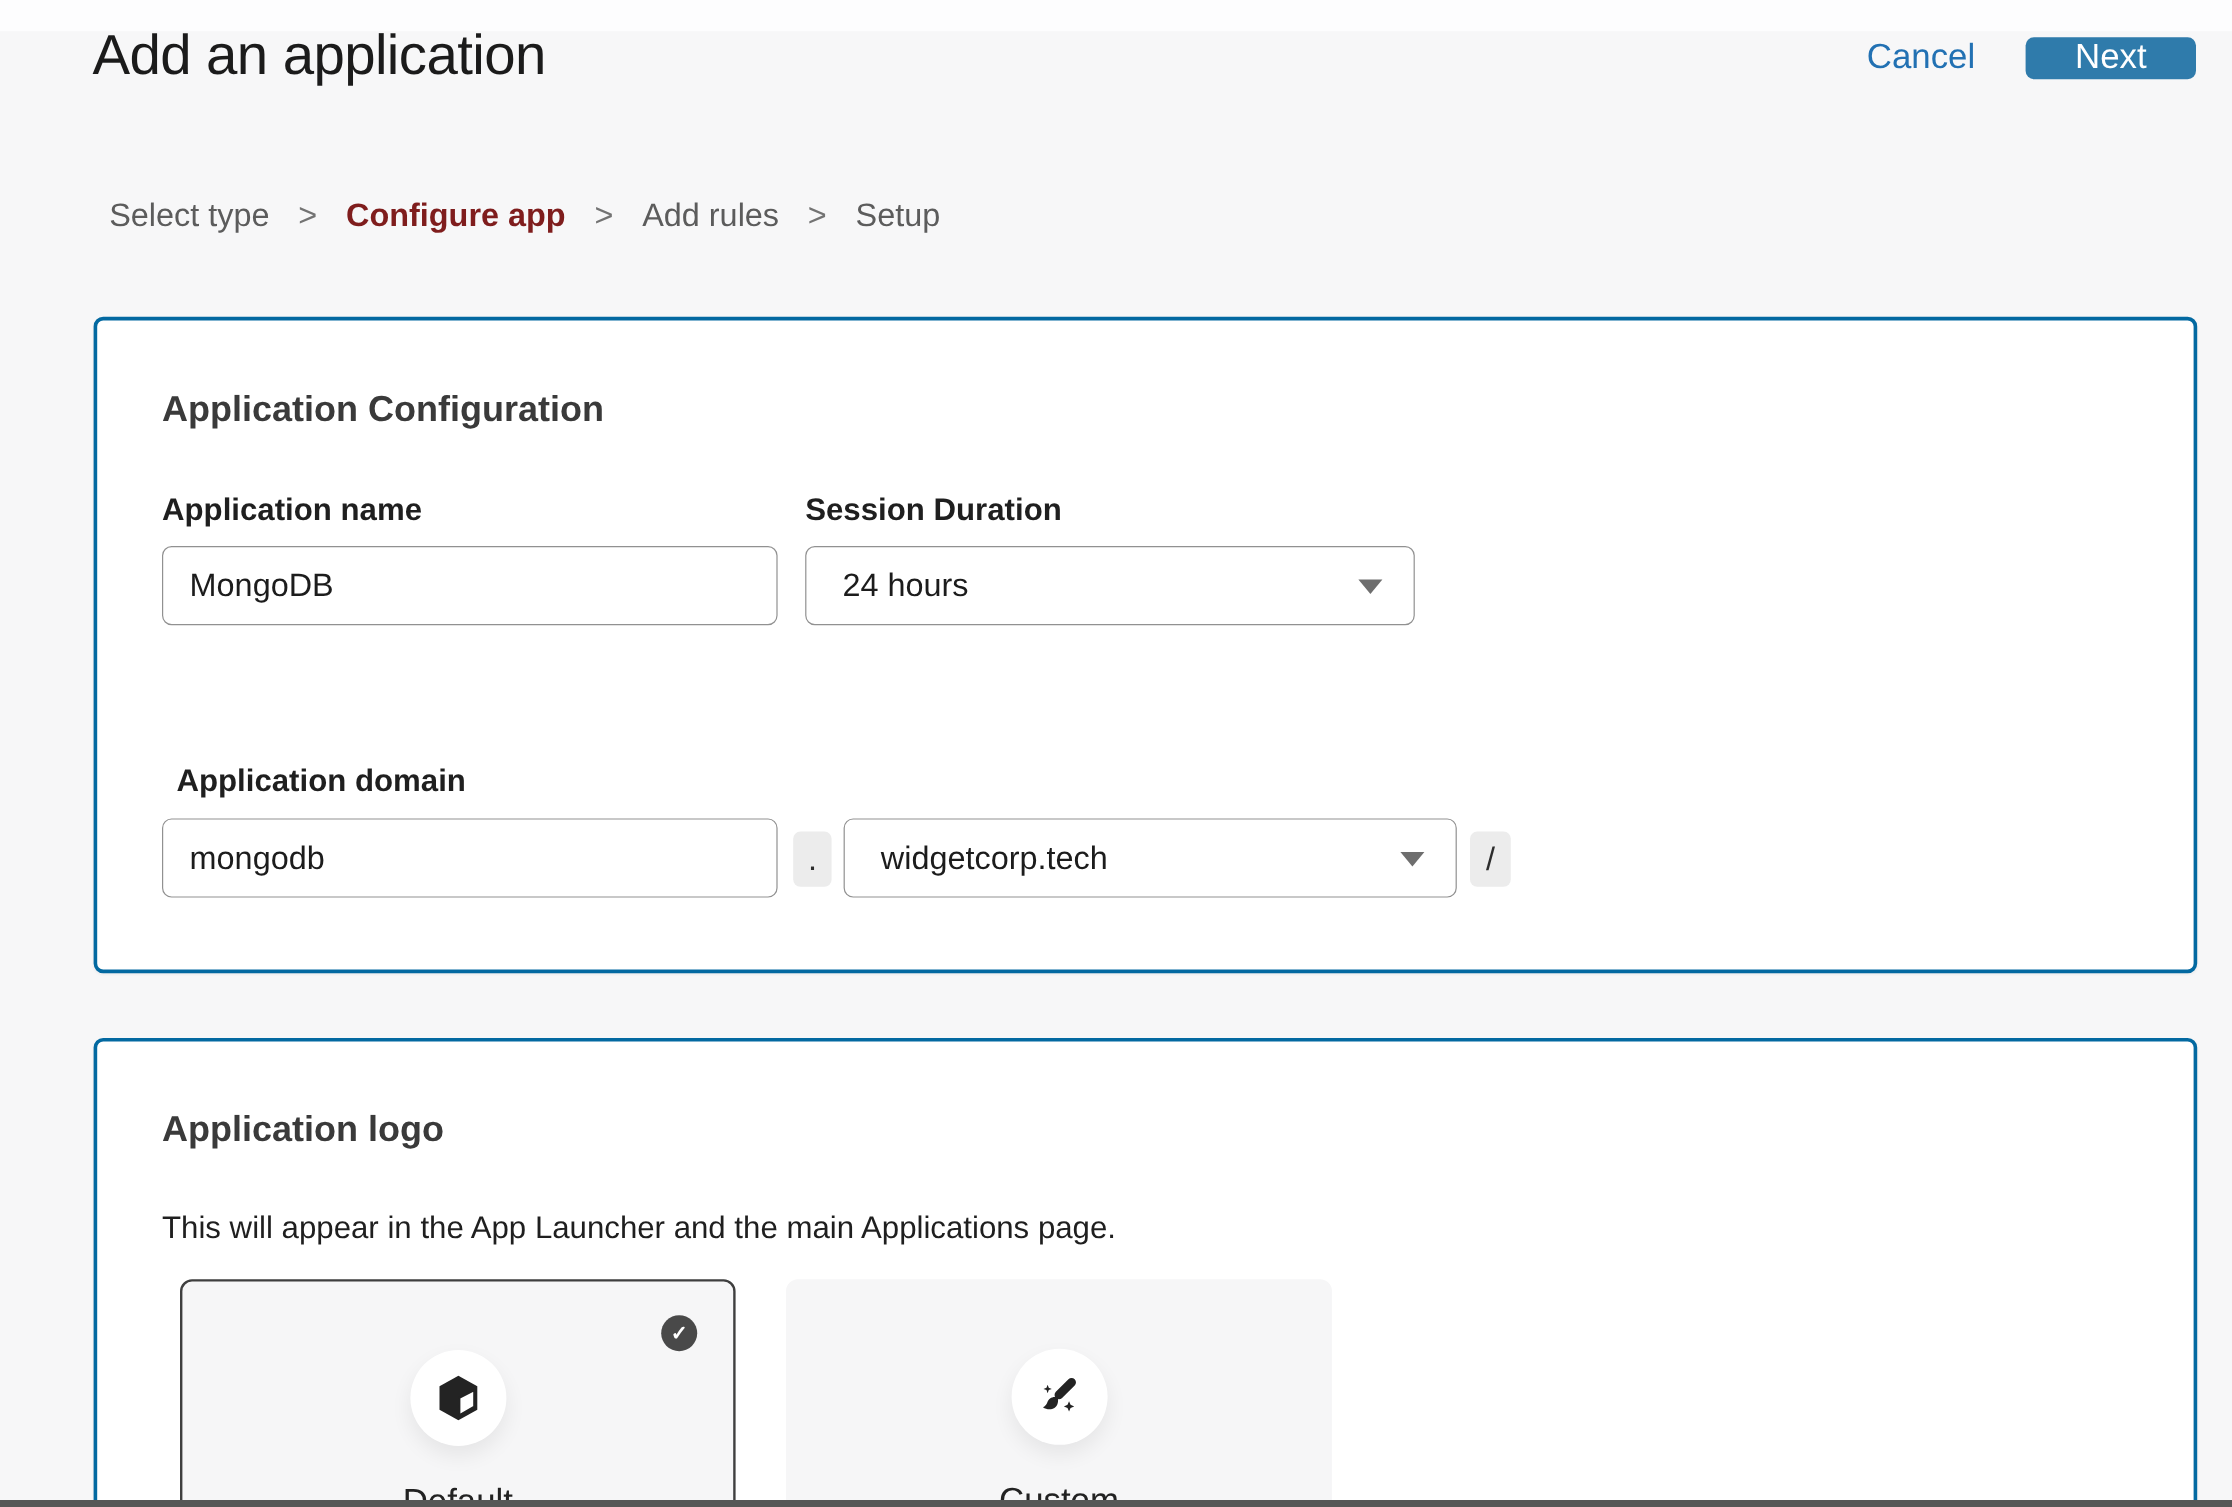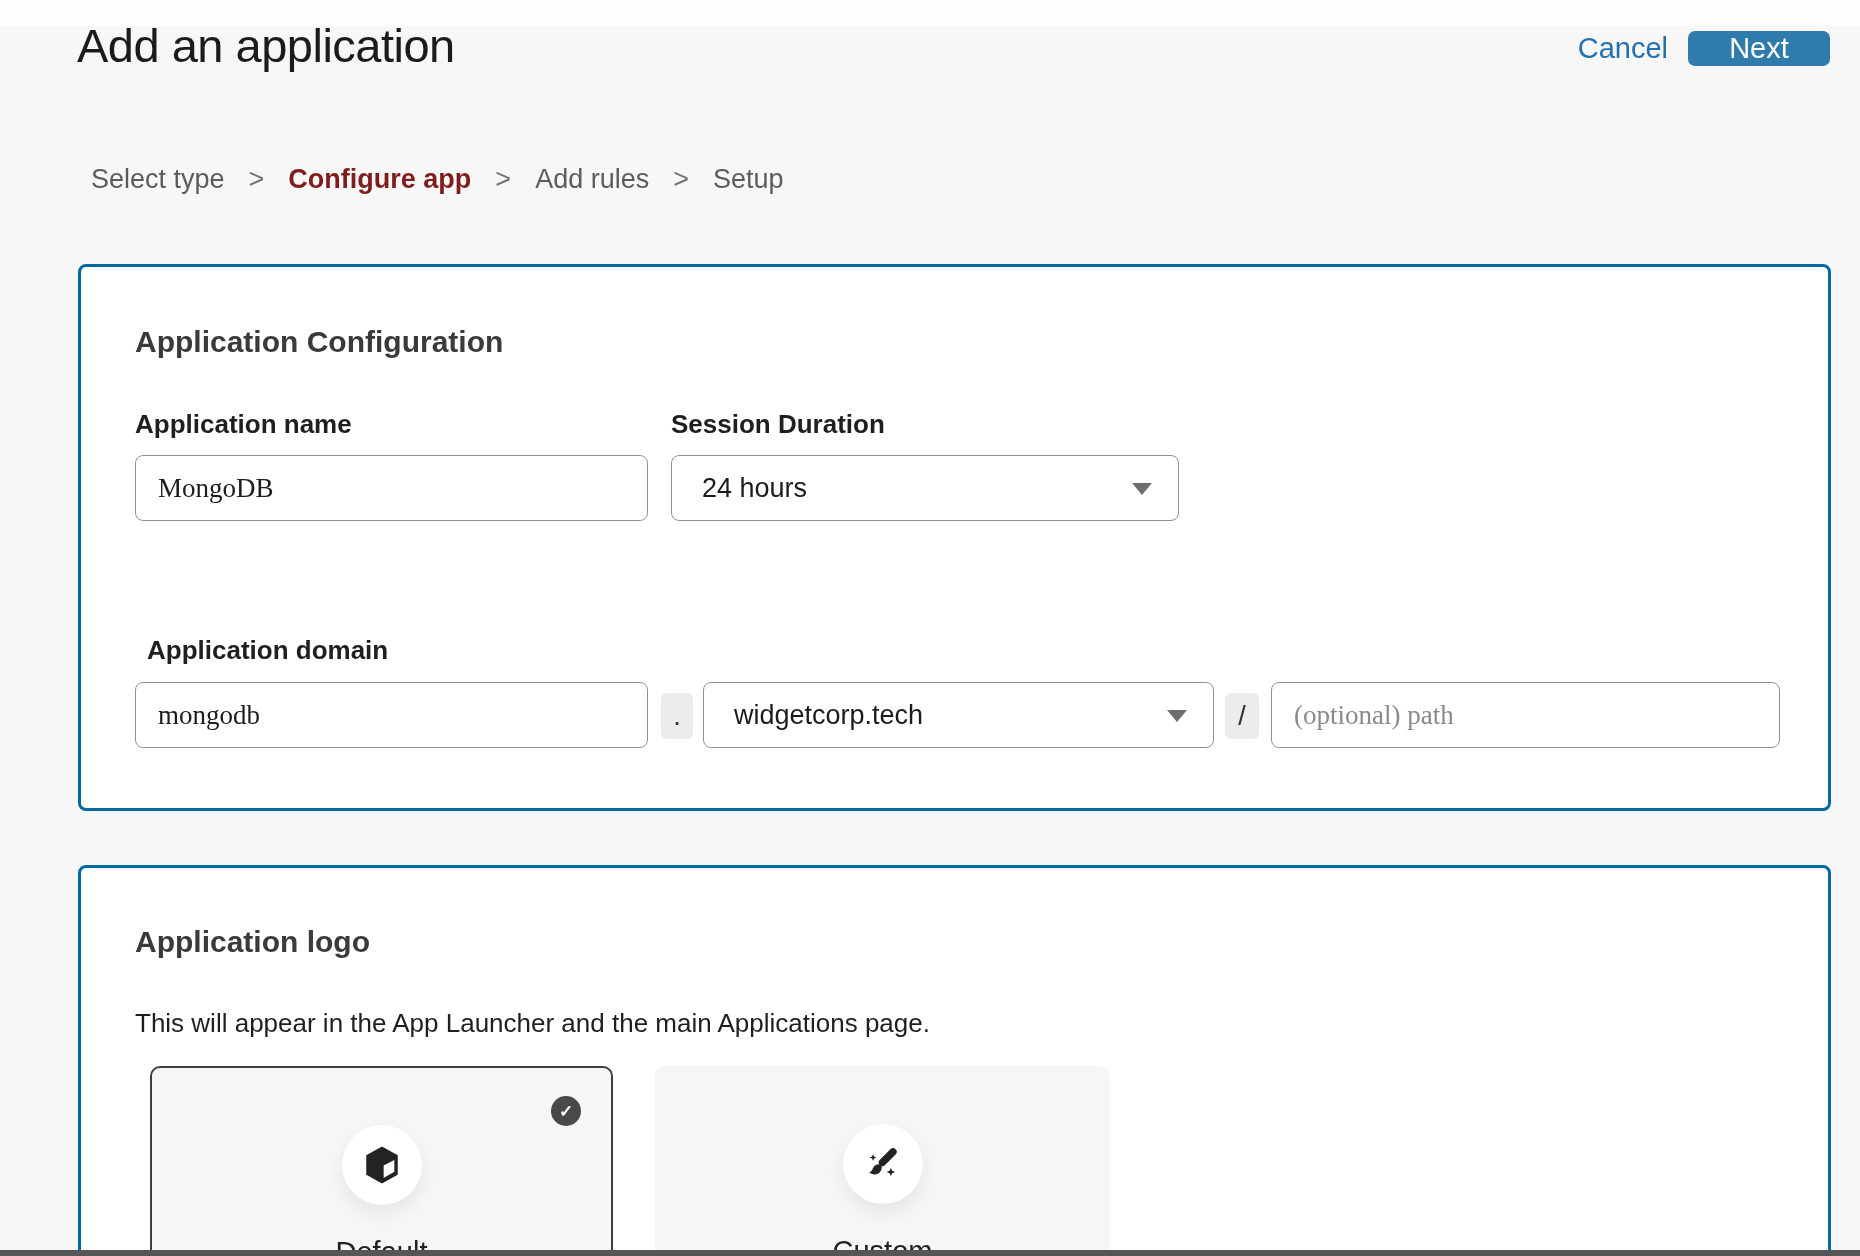--- a/index.html
+++ b/index.html
@@ -10,21 +10,21 @@
     font-family:"Liberation Sans", sans-serif;
     color:#1c1c1c;
   }
   .top-strip { position:absolute; left:0; top:0; width:1860px; height:26px; background:#fdfdfe; }
 
   
   .page-title {
     position:absolute; left:77px; top:18px;
     font-size:47px; font-weight:400; color:#1b1b1b; letter-spacing:-0.5px;
   }
-  .header-actions { position:absolute; top:23px; right:30px; height:51px; display:flex; align-items:center; gap:20px; }
+  .header-actions { position:absolute; top:23px; right:30px; height:51px; display:flex; align-items:center; gap:42px; }
   .cancel-link { font-size:29px; color:#2271b3; text-decoration:none; cursor:pointer; }
   .next-btn {
     width:142px; height:35px; background:#2f7bab; color:#ffffff;
     border:none; border-radius:7px; font-size:29px; font-family:inherit; cursor:pointer;
   }
 
   
   .breadcrumb { position:absolute; left:91px; top:164px; display:flex; gap:24px; font-size:27px; color:#5c5c5c; }
   .crumb { color:#5c5c5c; cursor:default; }
   .crumb.active { color:#7f1d1d; font-weight:700; }
@@ -40,21 +40,21 @@
   .card-logo   { top:865px; height:420px; }
 
   .card h2 { position:absolute; left:54px; font-size:30px; font-weight:700; color:#3a3a3a; }
   .card-config h2 { top:58px; }
   .card-logo h2 { top:57px; }
 
   .field-label { position:absolute; font-size:26px; font-weight:700; color:#1f1f1f; }
 
   .text-input {
     position:absolute; height:66px; border:1px solid #919191; border-radius:8px;
-    background:#fff; font-family:Liberation Serif, serif; font-size:27px; color:#1c1c1c; padding:0 22px;
+    background:#fff; font-family:Liberation Sans, sans-serif; font-size:27px; color:#1c1c1c; padding:0 22px;
   }
   .text-input::placeholder { color:#8a8a8a; }
 
   .select-box {
     position:absolute; height:66px; border:1px solid #919191; border-radius:8px;
     background:#fff; font-size:27px; color:#1c1c1c;
     display:flex; align-items:center; padding:0 30px; cursor:pointer;
   }
   .select-caret {
     position:absolute; right:26px; top:50%; margin-top:-5px;
@@ -141,21 +141,20 @@
   </div>
 
   <label class="field-label lbl-domain">Application domain</label>
   <input class="text-input inp-sub" type="text" value="mongodb" style="">
   <span class="sep-badge dot-badge">.</span>
   <div class="select-box sel-domain">
     <span>widgetcorp.tech</span>
     <span class="select-caret"></span>
   </div>
   <span class="sep-badge slash-badge">/</span>
-  <input class="text-input inp-path" type="text" placeholder="(optional) path" style="">
 </section>
 
 <section class="card card-logo">
   <h2>Application logo</h2>
   <p class="logo-desc">This will appear in the App Launcher and the main Applications page.</p>
 
   <div class="tile tile-default selected">
     <span class="check-badge">✓</span>
     <span class="tile-circle">
       <svg width="42" height="42" viewBox="0 0 24 24">

